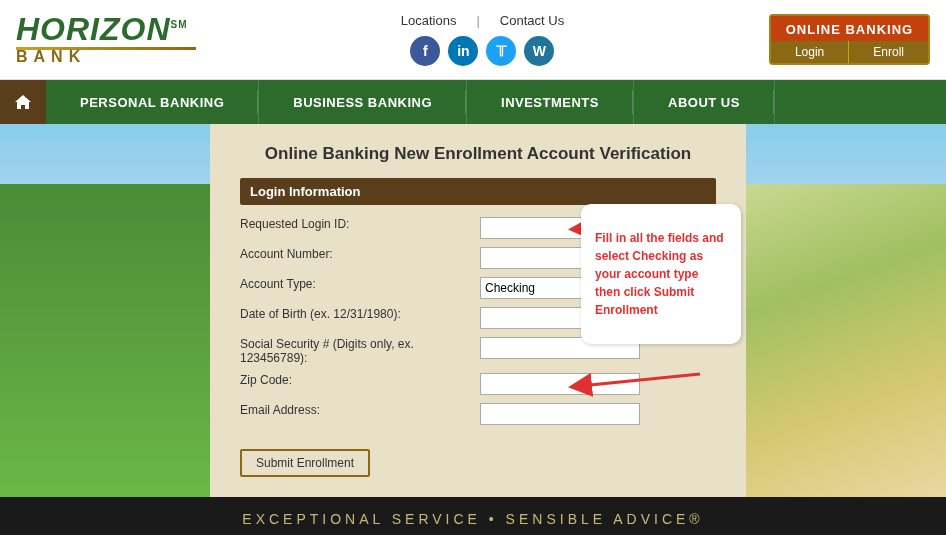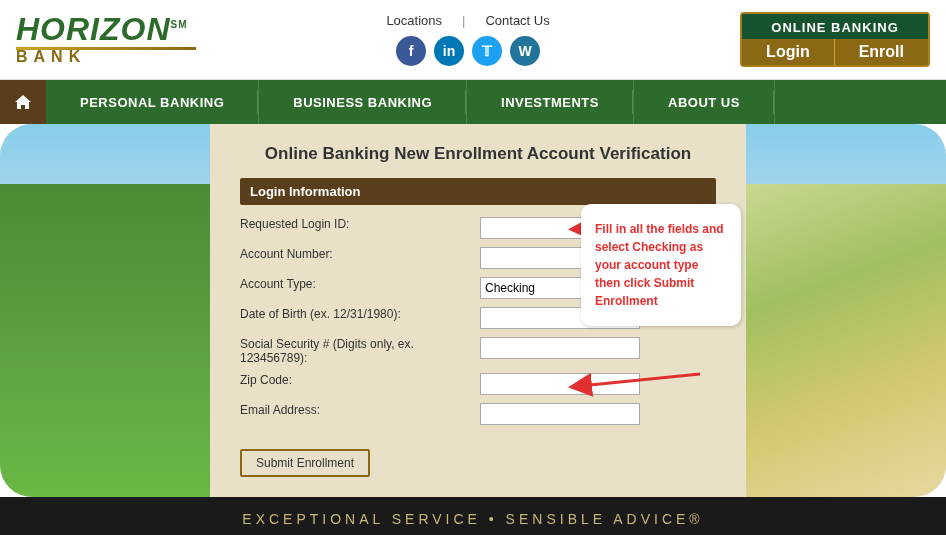--- a/index.html
+++ b/index.html
@@ -83,40 +83,40 @@
     .wp { background: #21759b; }
 
     .online-banking-box {
       background: #c8a228;
       border: 2px solid #a88018;
       border-radius: 4px;
       text-align: center;
       min-width: 160px;
     }
     .ob-title {
-      background: #14532d;
+      background: #c2410c;
       color: #fff;
       font-weight: bold;
       font-size: 13px;
       padding: 6px 12px 4px;
       letter-spacing: 1px;
     }
     .ob-buttons {
       display: flex;
       background: #8b6914;
     }
     .ob-btn {
       flex: 1;
       background: #8b6914;
       color: #fff;
       border: none;
       padding: 4px 24px;
-      font-size: 16px;
+      font-size: 12px;
       cursor: pointer;
-      font-weight: bold;
+      font-weight: normal;
     }
     .ob-btn:first-child { border-right: 1px solid #c8a228; }
 
     
     .nav-bar {
       background: #2d6b2d;
       display: flex;
       align-items: stretch;
       height: 44px;
     }
@@ -218,21 +218,21 @@
       font-weight: normal;
     }
 
     
     .callout-box {
       position: absolute;
       right: 240px;
       top: 80px;
       background: #fff;
       border-radius: 10px;
-      padding: 16px 14px;
+      padding: 25px 14px;
       font-size: 12px;
       color: #e63030;
       font-weight: bold;
       width: 160px;
       box-shadow: 1px 1px 4px rgba(0,0,0,0.2);
       z-index: 10;
       line-height: 1.5;
     }
 
     
@@ -298,21 +298,21 @@
     <span>BUSINESS BANKING</span>
   </div>
   <div class="nav-item">
     <span>INVESTMENTS</span>
   </div>
   <div class="nav-item">
     <span>ABOUT US</span>
   </div>
 </div>
 
-<div class="main-content" style="position:relative; overflow:hidden;border-radius:32px;">
+<div class="main-content" style="position:relative; overflow:hidden;">
 
   <div style="width:210px;flex-shrink:0;position:relative;overflow:hidden;">
     <div style="position:absolute;top:0;left:0;right:0;height:80px;background:linear-gradient(to bottom,#87ceeb,#aad4ec);"></div>
     <div style="position:absolute;bottom:0;left:0;right:0;top:60px;background:linear-gradient(to bottom,#4a8c35,#5ca040,#6ab845);"></div>
   </div>
 
   <div class="form-container">
     <div class="form-title">Online Banking New Enrollment Account Verification</div>
     <div class="form-section-header">Login Information</div>
 

